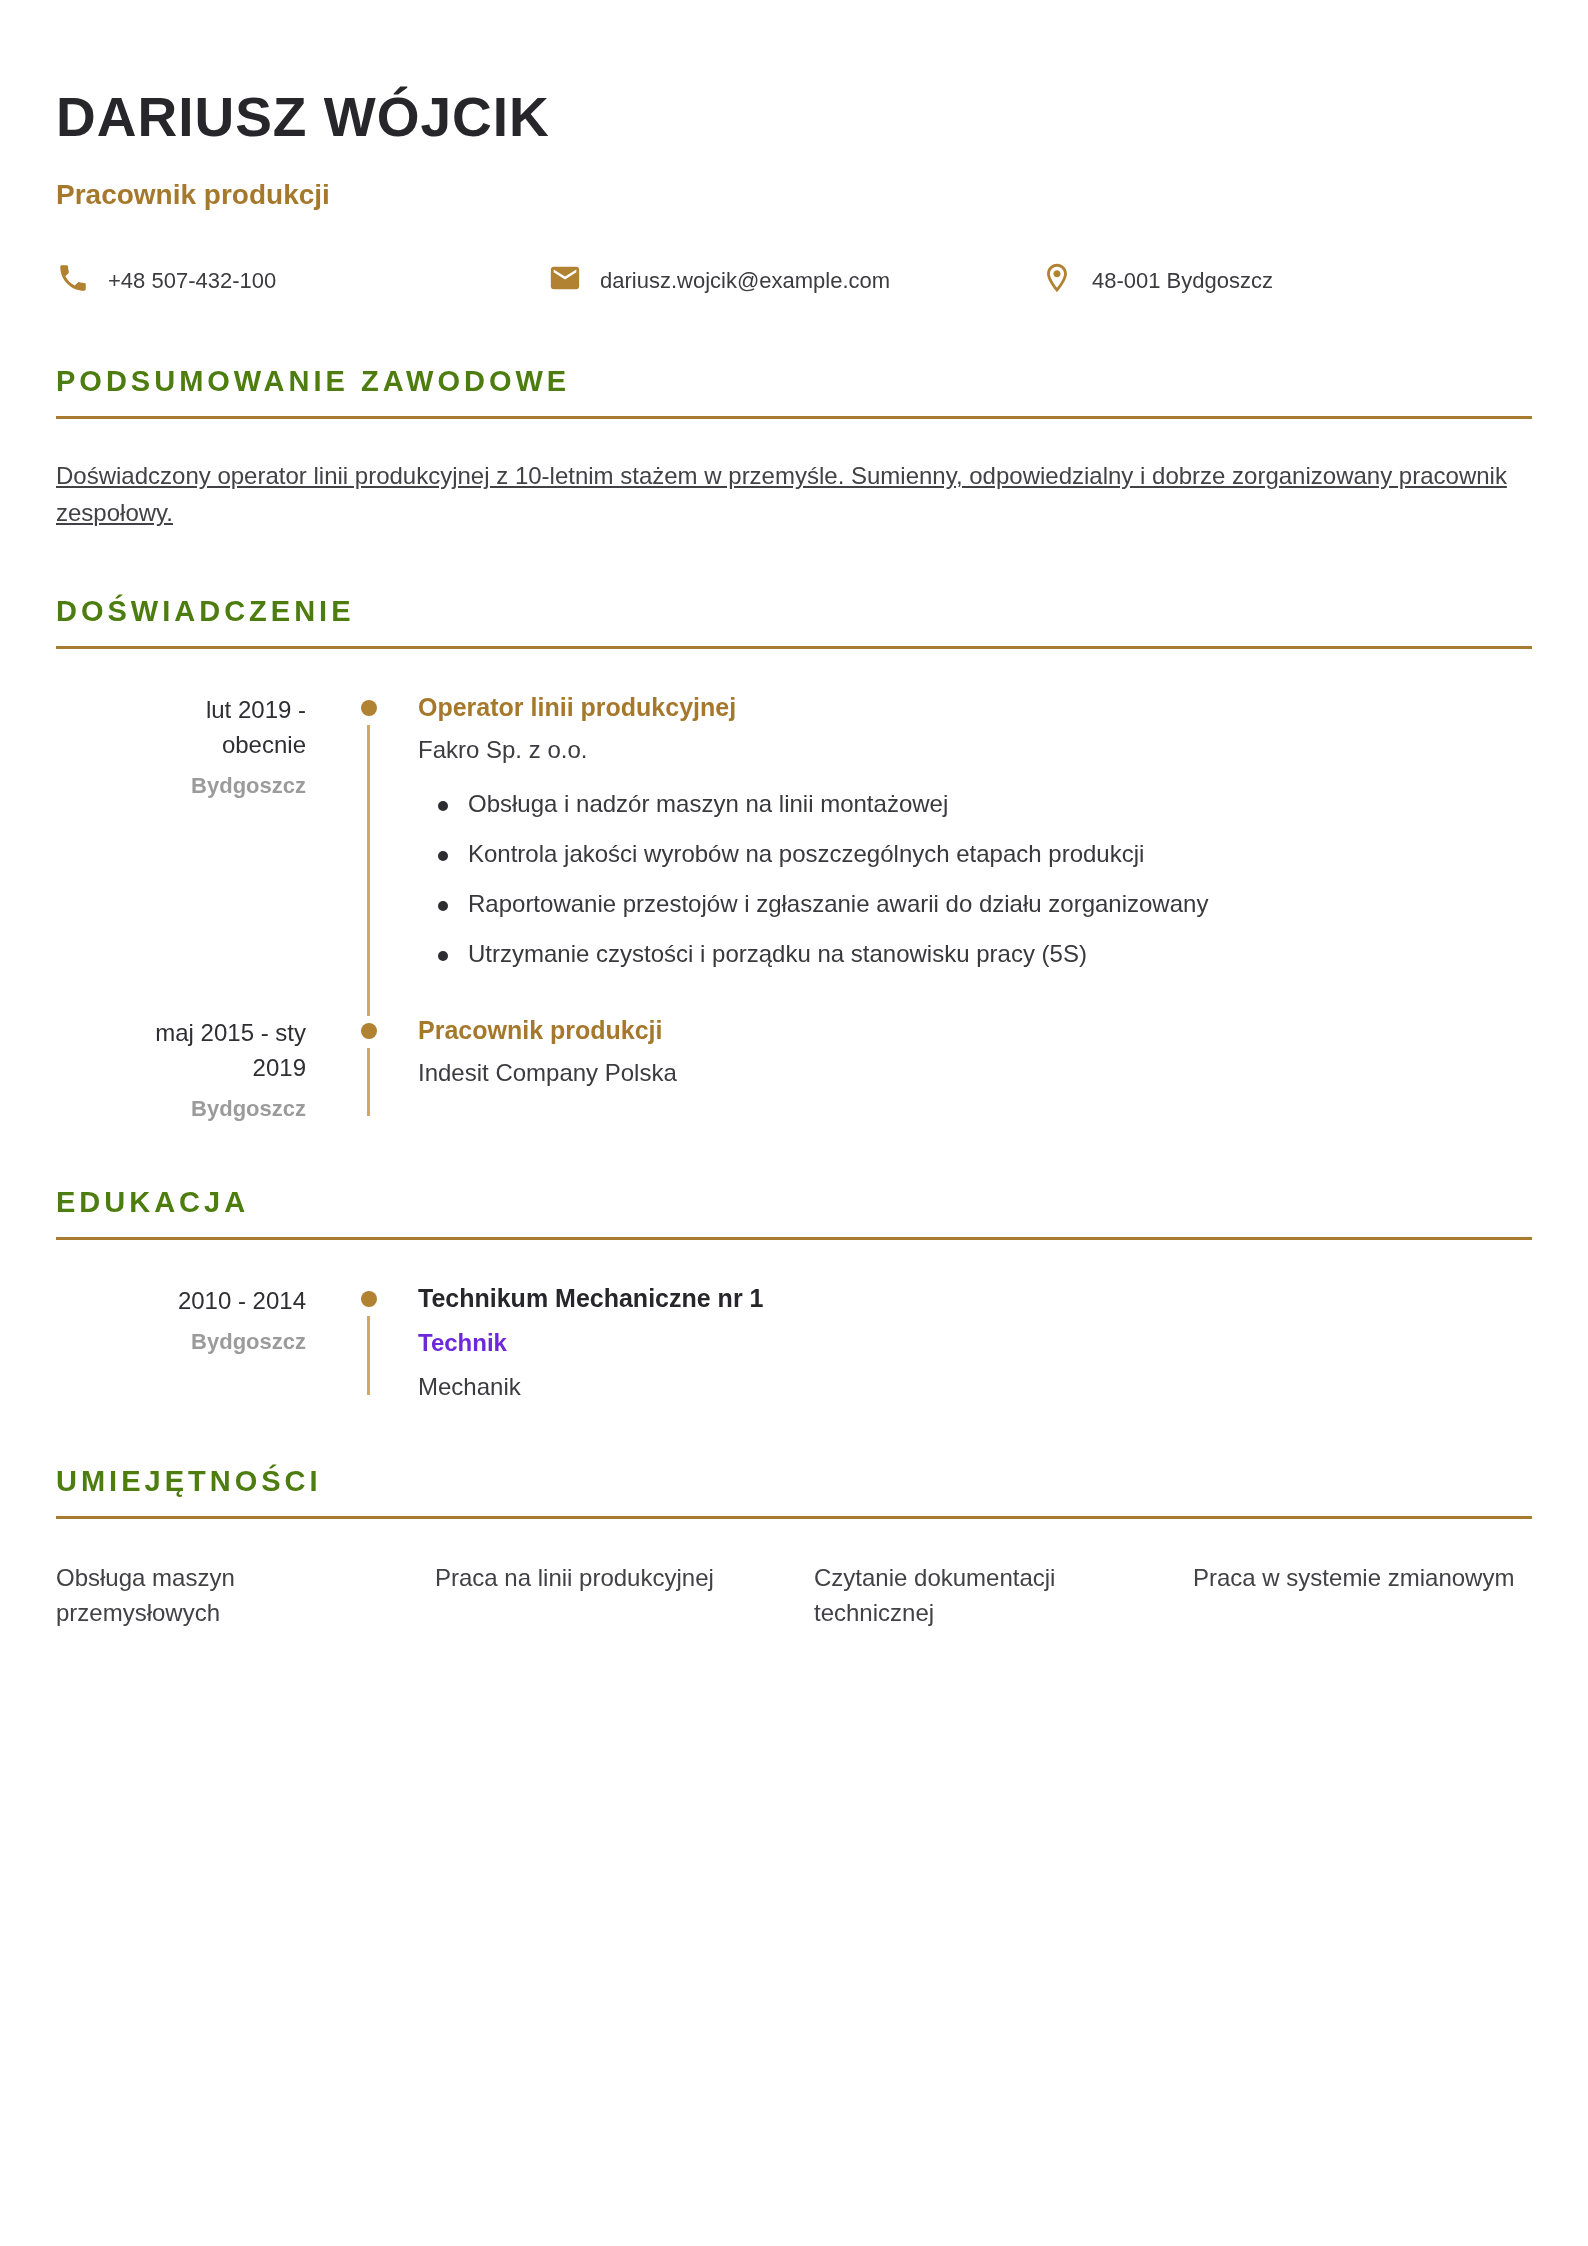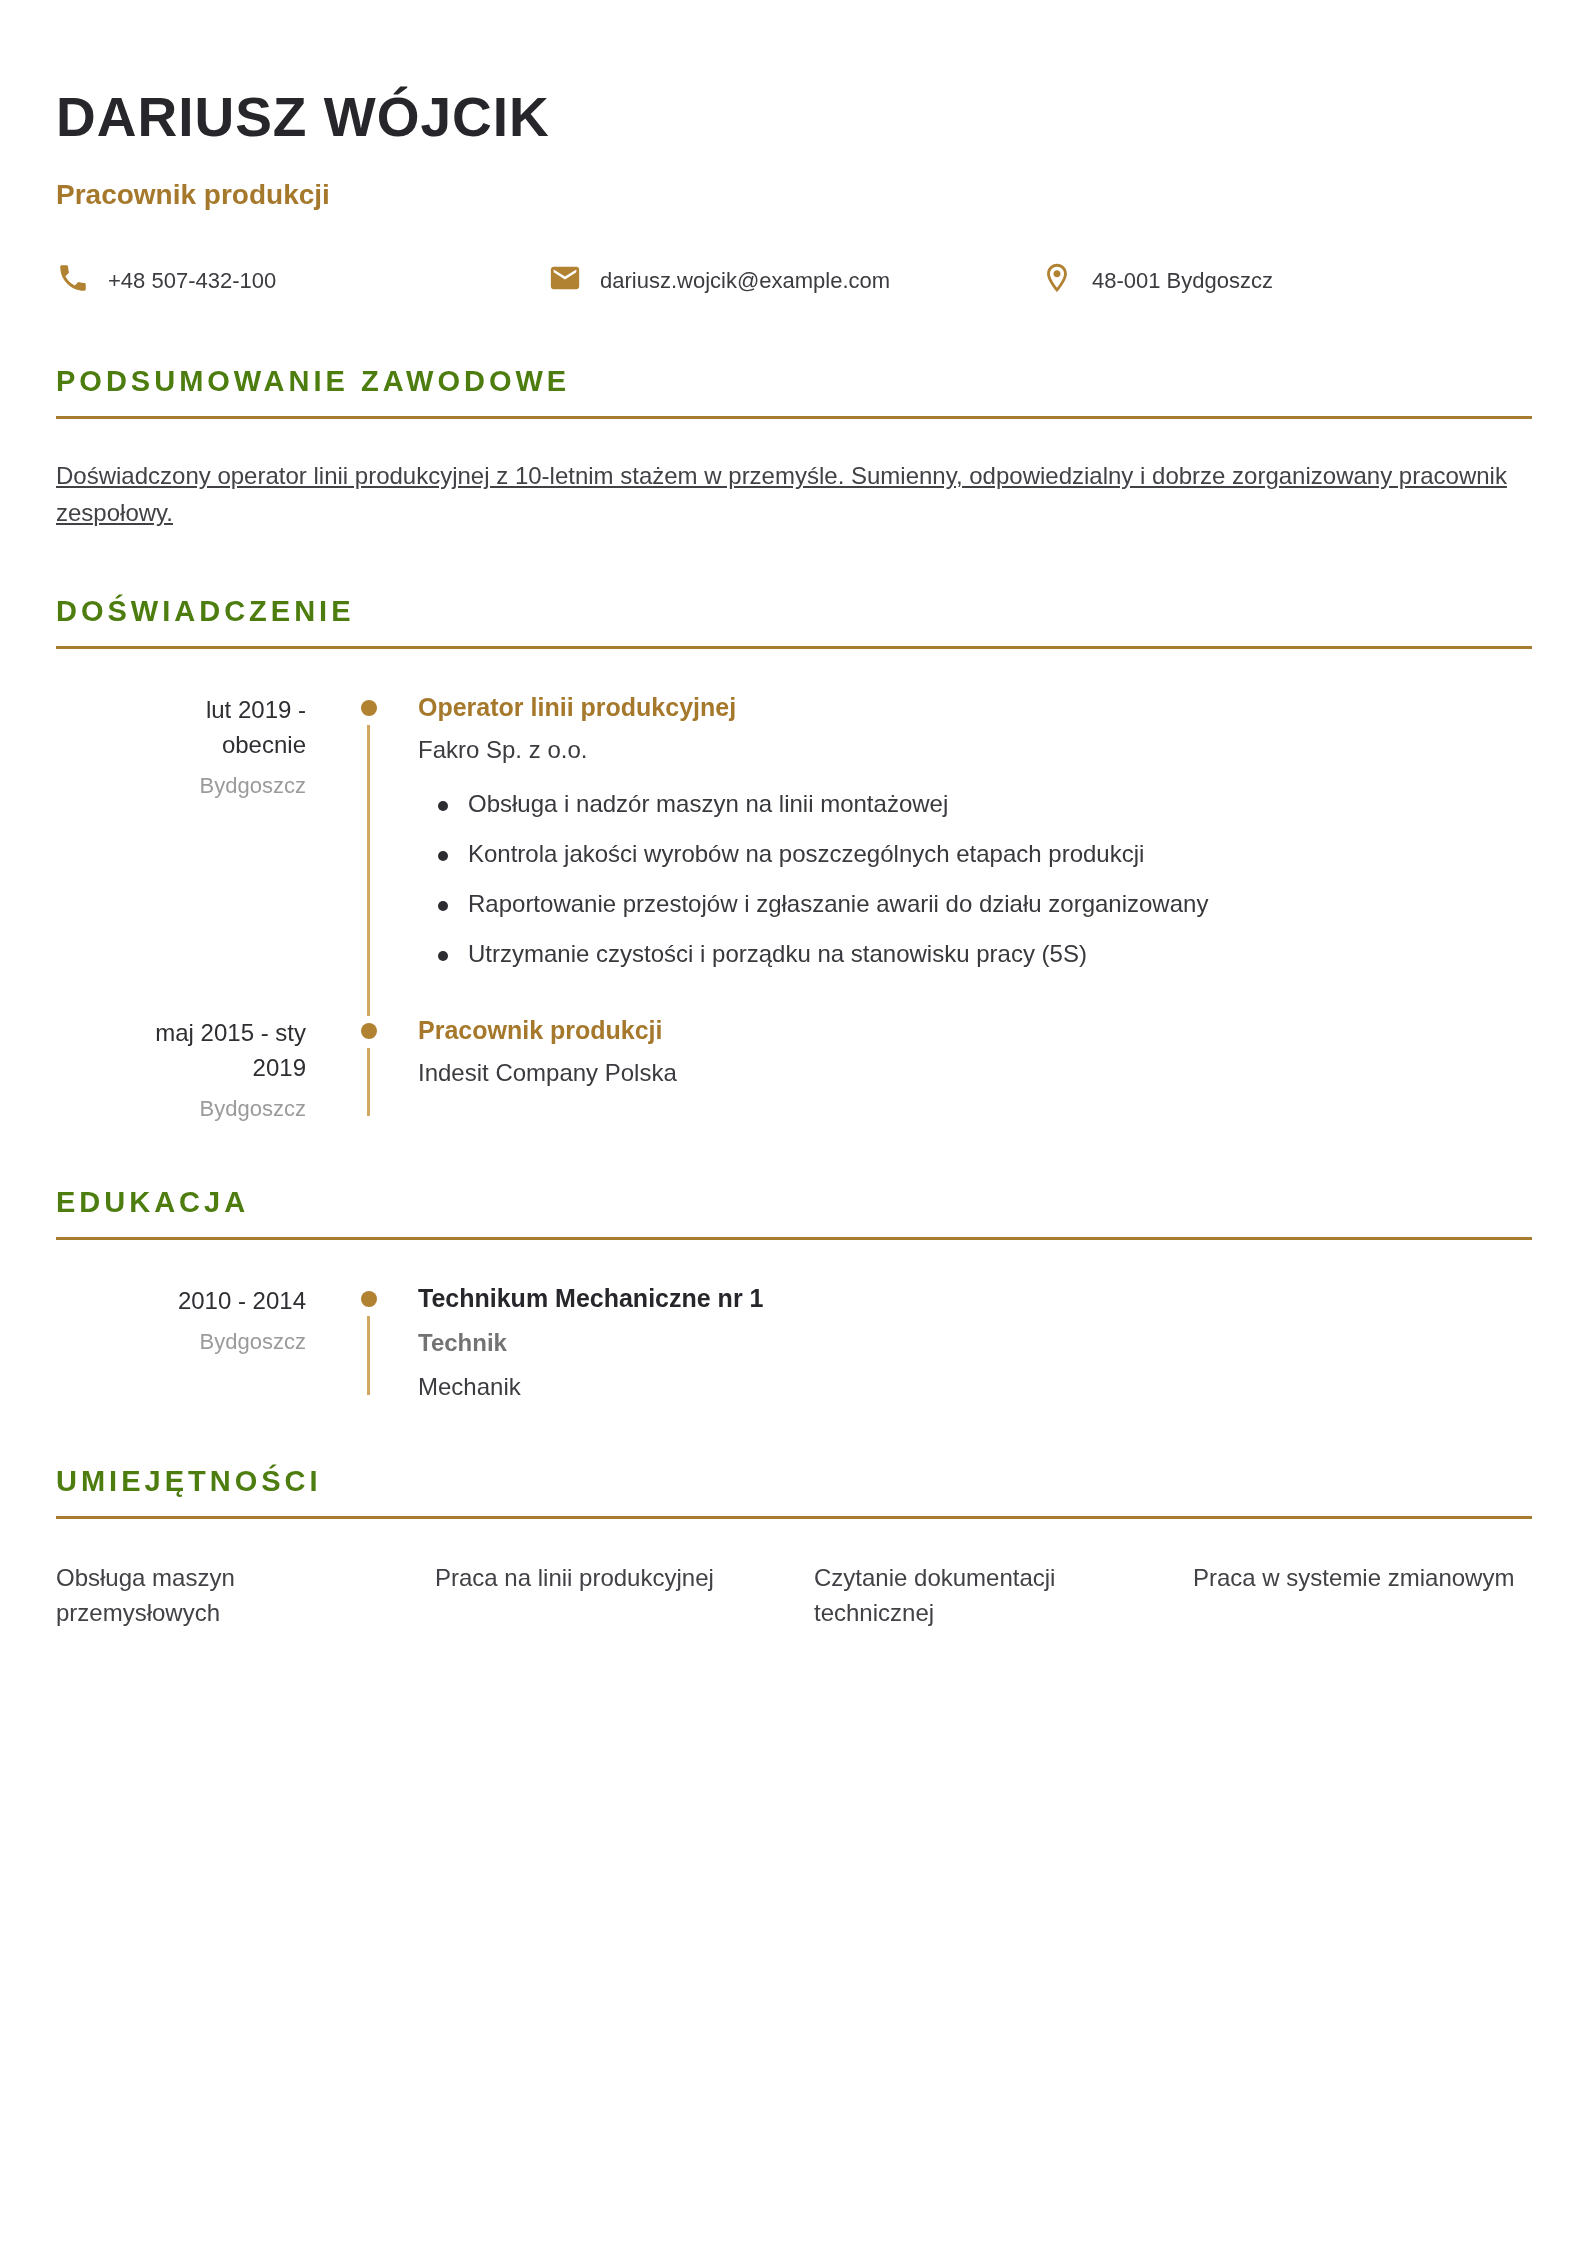--- a/index.html
+++ b/index.html
@@ -42,21 +42,21 @@
   .entry {
     display:grid; grid-template-columns:250px 112px 1fr;
   }
   .entry + .entry { margin-top:48px; }
 
   .entry-dates { text-align:right; }
   .date-range {
     width:175px; margin-left:auto;
     font-size:24px; line-height:1.45; color:#2e2e33; text-align:right;
   }
-  .entry-loc { margin-top:10px; font-size:22px; color:#9b9b9b; }
+  .entry-loc { margin-top:10px; font-size:22px; color:#9b9b9b;font-weight:bold; }
 
   .entry-marker { position:relative; }
   .timeline-dot {
     position:absolute; left:55px; top:7px;
     width:16px; height:16px; border-radius:50%; background:#b08232;
   }
   .timeline-line {
     position:absolute; left:61px; top:32px; bottom:-48px;
     width:3px; background:#d2a761;
   }
@@ -68,21 +68,21 @@
   .entry-bullets li {
     position:relative; padding-left:50px; margin-top:22px;
     font-size:24px; color:#38383d;
   }
   .entry-bullets li::before {
     content:""; position:absolute; left:20px; top:11px;
     width:10px; height:10px; border-radius:50%; background:#2c2c31;
   }
 
   .edu-school { font-size:25px; font-weight:700; color:#26262b; }
-  .edu-degree { margin-top:16px; font-size:24px; font-weight:700; color:#737373; }
+  .edu-degree { margin-top:16px; font-size:24px; font-weight:700; color:#6d28d9; }
   .edu-field { margin-top:16px; font-size:24px; color:#3b3b40; }
 
   .skills-grid {
     margin-top:42px;
     display:grid; grid-template-columns:repeat(4,1fr);
     column-gap:30px; row-gap:44px;gap:40px;
   }
   .skill-item { font-size:24px; line-height:1.45; color:#414146; }
 </style>
 </head>

